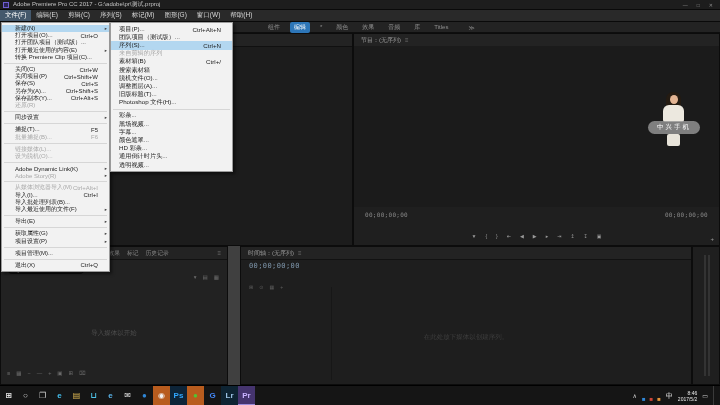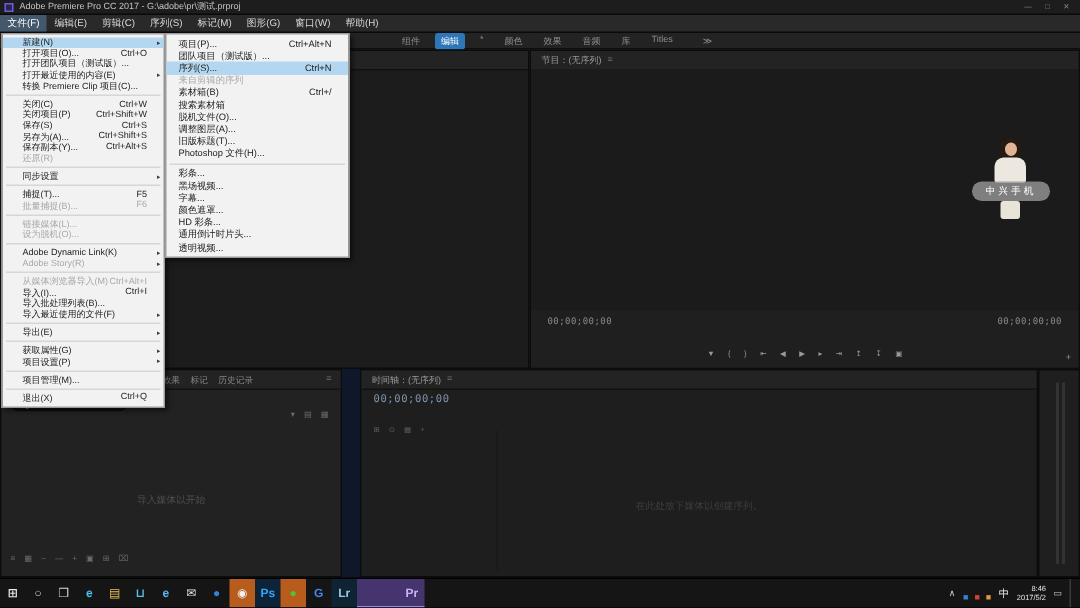--- a/index.html
+++ b/index.html
@@ -1,17 +1,17 @@
 <!DOCTYPE html>
 <html><head>
 <meta charset="utf-8">
 <style>
   html,body{margin:0;padding:0;background:#000;}
   body{font-family:"Liberation Sans","DejaVu Sans",sans-serif;}
-  .screen{position:relative;width:720px;height:405px;overflow:hidden;background:#0f172a;}
+  .screen{position:relative;width:720px;height:405px;overflow:hidden;background:#404040;}
   .mono{font-family:"DejaVu Sans Mono",monospace;}
 
   
   .titlebar{position:absolute;left:0;top:0;width:720px;height:10px;background:#1d1d1d;
     display:flex;align-items:center;border-bottom:1px solid #0a0a0a;box-sizing:border-box;}
   .app-icon{width:6px;height:6px;margin:0 4px 0 3px;background:#2a2355;border:1px solid #6f5fd0;box-sizing:border-box;}
   .app-title{font-size:6px;color:#c4c4c4;white-space:nowrap;}
   .win-controls{margin-left:auto;display:flex;gap:9px;padding-right:7px;}
   .win-controls span{font-size:5px;color:#8a8a8a;line-height:10px;}
 
@@ -110,21 +110,21 @@
   .promo .lower{position:absolute;left:19px;top:42px;width:13px;height:12px;background:#e8e4da;border-radius:2px;}
   .promo .badge{position:absolute;left:0;top:29px;width:52px;height:13px;background:rgba(150,150,150,.82);
     border-radius:7px;display:flex;align-items:center;justify-content:center;font-size:6.5px;color:#fff;letter-spacing:2px;}
 
   
   .taskbar{position:absolute;left:0;top:385px;width:720px;height:20px;background:#151515;
     display:flex;align-items:stretch;z-index:10;border-top:1px solid #000;box-sizing:border-box;}
   .tb-icons{display:flex;}
   .tb-icon{width:17px;display:flex;align-items:center;justify-content:center;background:var(--bg,transparent);}
   .tb-icon .glyph{font-size:8px;font-weight:bold;color:var(--c,#cfcfcf);}
-  .tb-icon.active{box-shadow:inset 0 -1px 0 #9a8bd8;padding-left:28px;}
+  .tb-icon.active{box-shadow:inset 0 -1px 0 #9a8bd8;}
   .tray{margin-left:auto;display:flex;align-items:center;gap:5px;padding-right:3px;}
   .tray-expand{font-size:6px;color:#d0d0d0;}
   .tray-icon .glyph{font-size:6px;color:var(--c,#cfcfcf);}
   .tray-ime{font-size:7px;color:#f0f0f0;}
   .tray-clock{display:flex;flex-direction:column;align-items:flex-end;line-height:6px;}
   .tray-clock span{font-size:5px;color:#e8e8e8;}
   .tray-notif{font-size:6px;color:#d0d0d0;}
   .show-desktop{width:3px;border-left:1px solid #3a3a3a;height:100%;}
 
   

